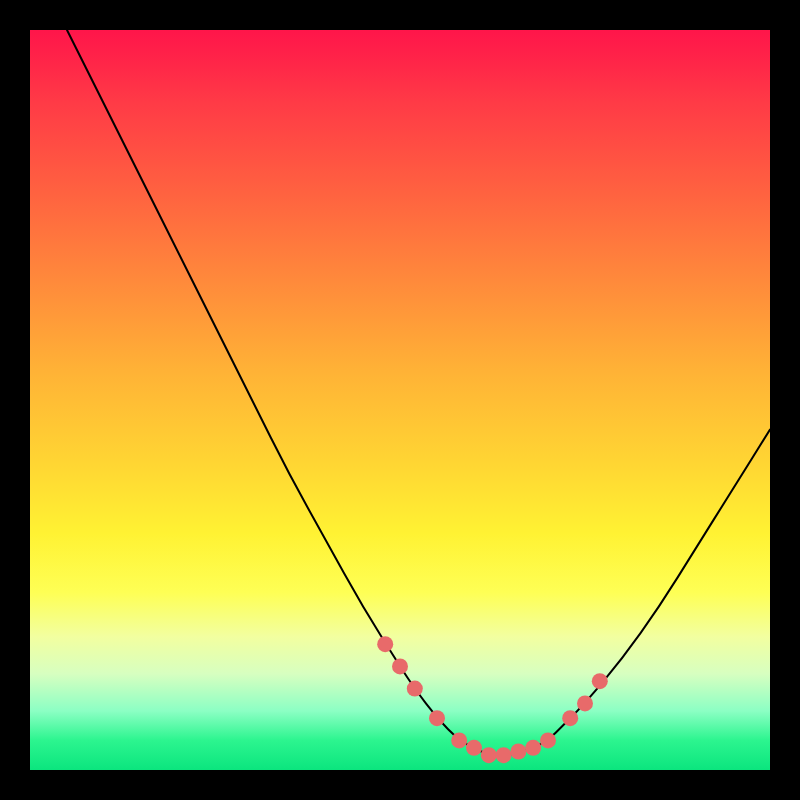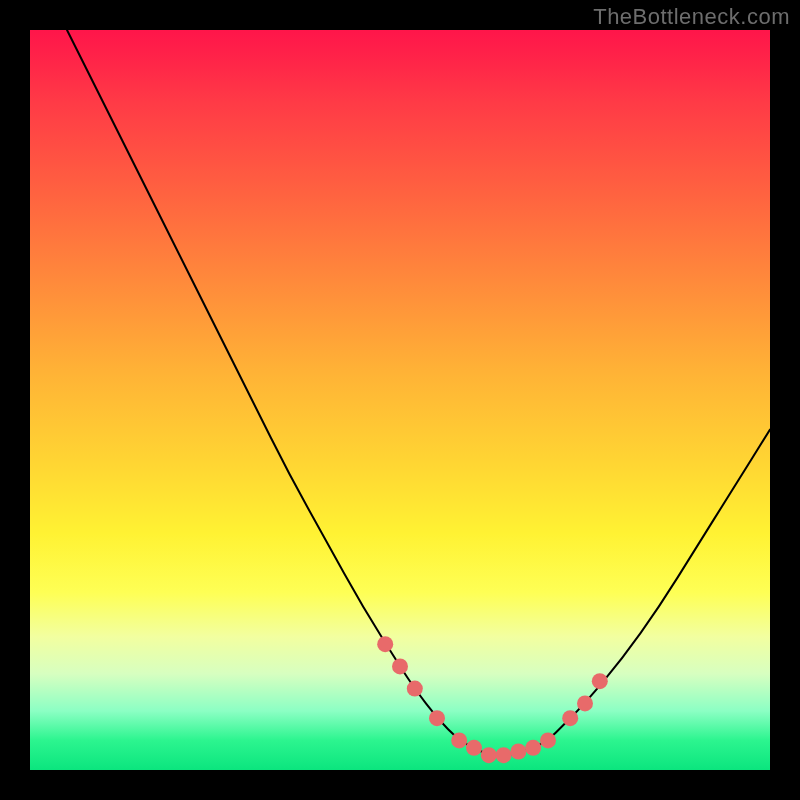--- a/index.html
+++ b/index.html
@@ -57,21 +57,20 @@
     font-size: 22px;
     letter-spacing: 0.5px;
     user-select: none;
   }
 </style>
 </head>
 <body>
 
 <div class="frame">
 
-  <div class="watermark">TheBottleneck.com</div>
 
   <div class="plot-area">
     <svg class="curve-svg" viewBox="0 0 740 740" preserveAspectRatio="none">
       <path id="curve-path" fill="none" stroke="#000" stroke-width="2" stroke-linecap="round" stroke-linejoin="round" d="M 37,0 Q 37,0 55.5,37 Q 74,74 92.5,111 Q 111,148 129.5,185 Q 148,222 166.5,259 Q 185,296 203.5,333 Q 222,370 240.5,407 Q 259,444 277.5,477.3 Q 296,510.6 314.5,543.9000000000001 Q 333,577.2 351.5,606.8 Q 370,636.4 377.4,647.5 Q 384.8,658.6 395.90000000000003,673.4000000000001 Q 407.00000000000006,688.2 418.1,699.3 Q 429.2,710.4 436.6,714.0999999999999 Q 444,717.8 451.4,721.5 Q 458.8,725.2 469.9,725.2 Q 481,725.2 492.1,721.5 Q 503.20000000000005,717.8 510.6,714.0999999999999 Q 518,710.4 525.4,703 Q 532.8,695.6 543.9,684.5 Q 555,673.4 573.5,651.2 Q 592,629 610.5,603.1 Q 629,577.2 647.5,547.6 Q 666,518 684.5,488.4 Q 703,458.8 721.5,429.2 T 740,399.59999999999997"></path>
       <g id="marker-group">
           <circle cx="355.2" cy="614.2" r="8" fill="#e86a6a"></circle>
           <circle cx="370" cy="636.4" r="8" fill="#e86a6a"></circle>
           <circle cx="384.8" cy="658.6" r="8" fill="#e86a6a"></circle>
           <circle cx="407.00000000000006" cy="688.2" r="8" fill="#e86a6a"></circle>
           <circle cx="429.2" cy="710.4" r="8" fill="#e86a6a"></circle>

